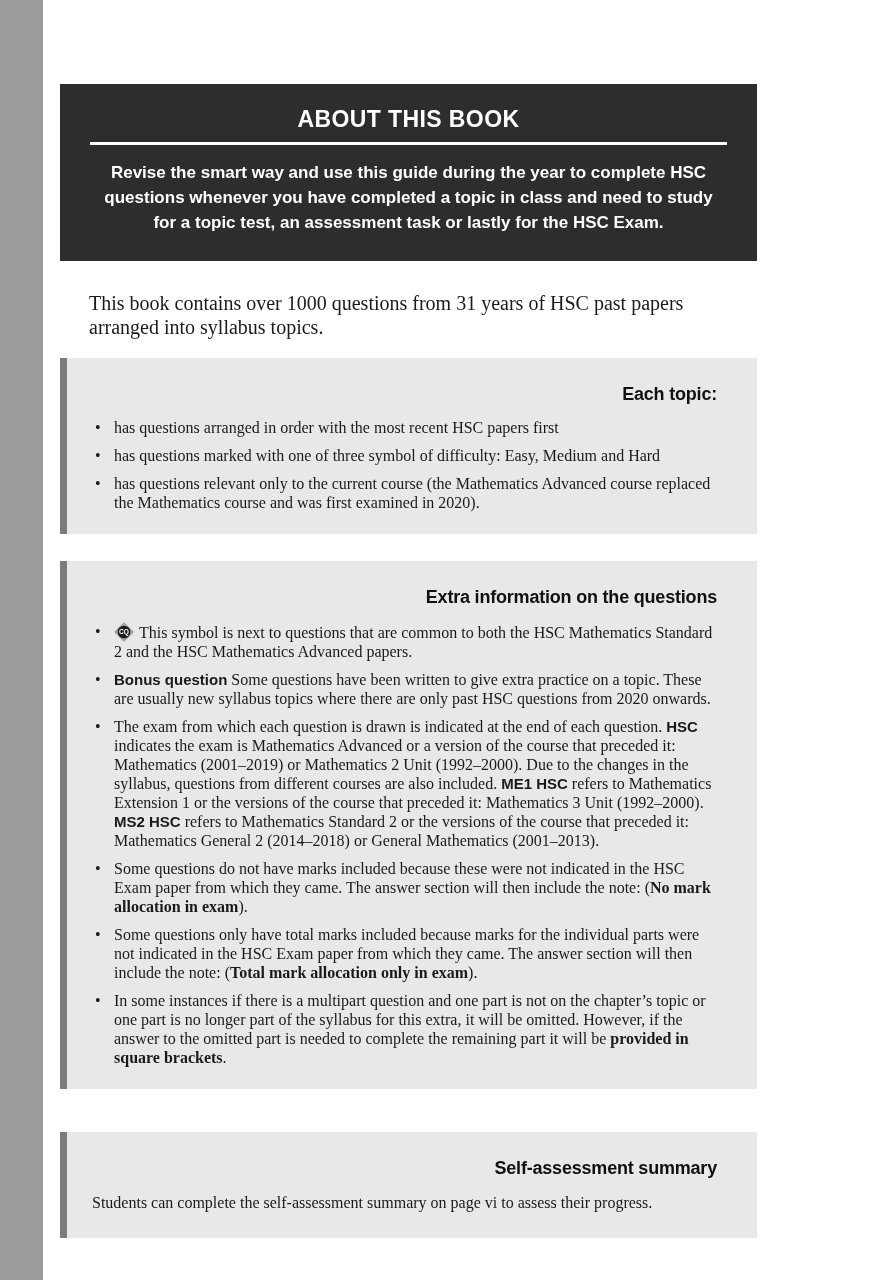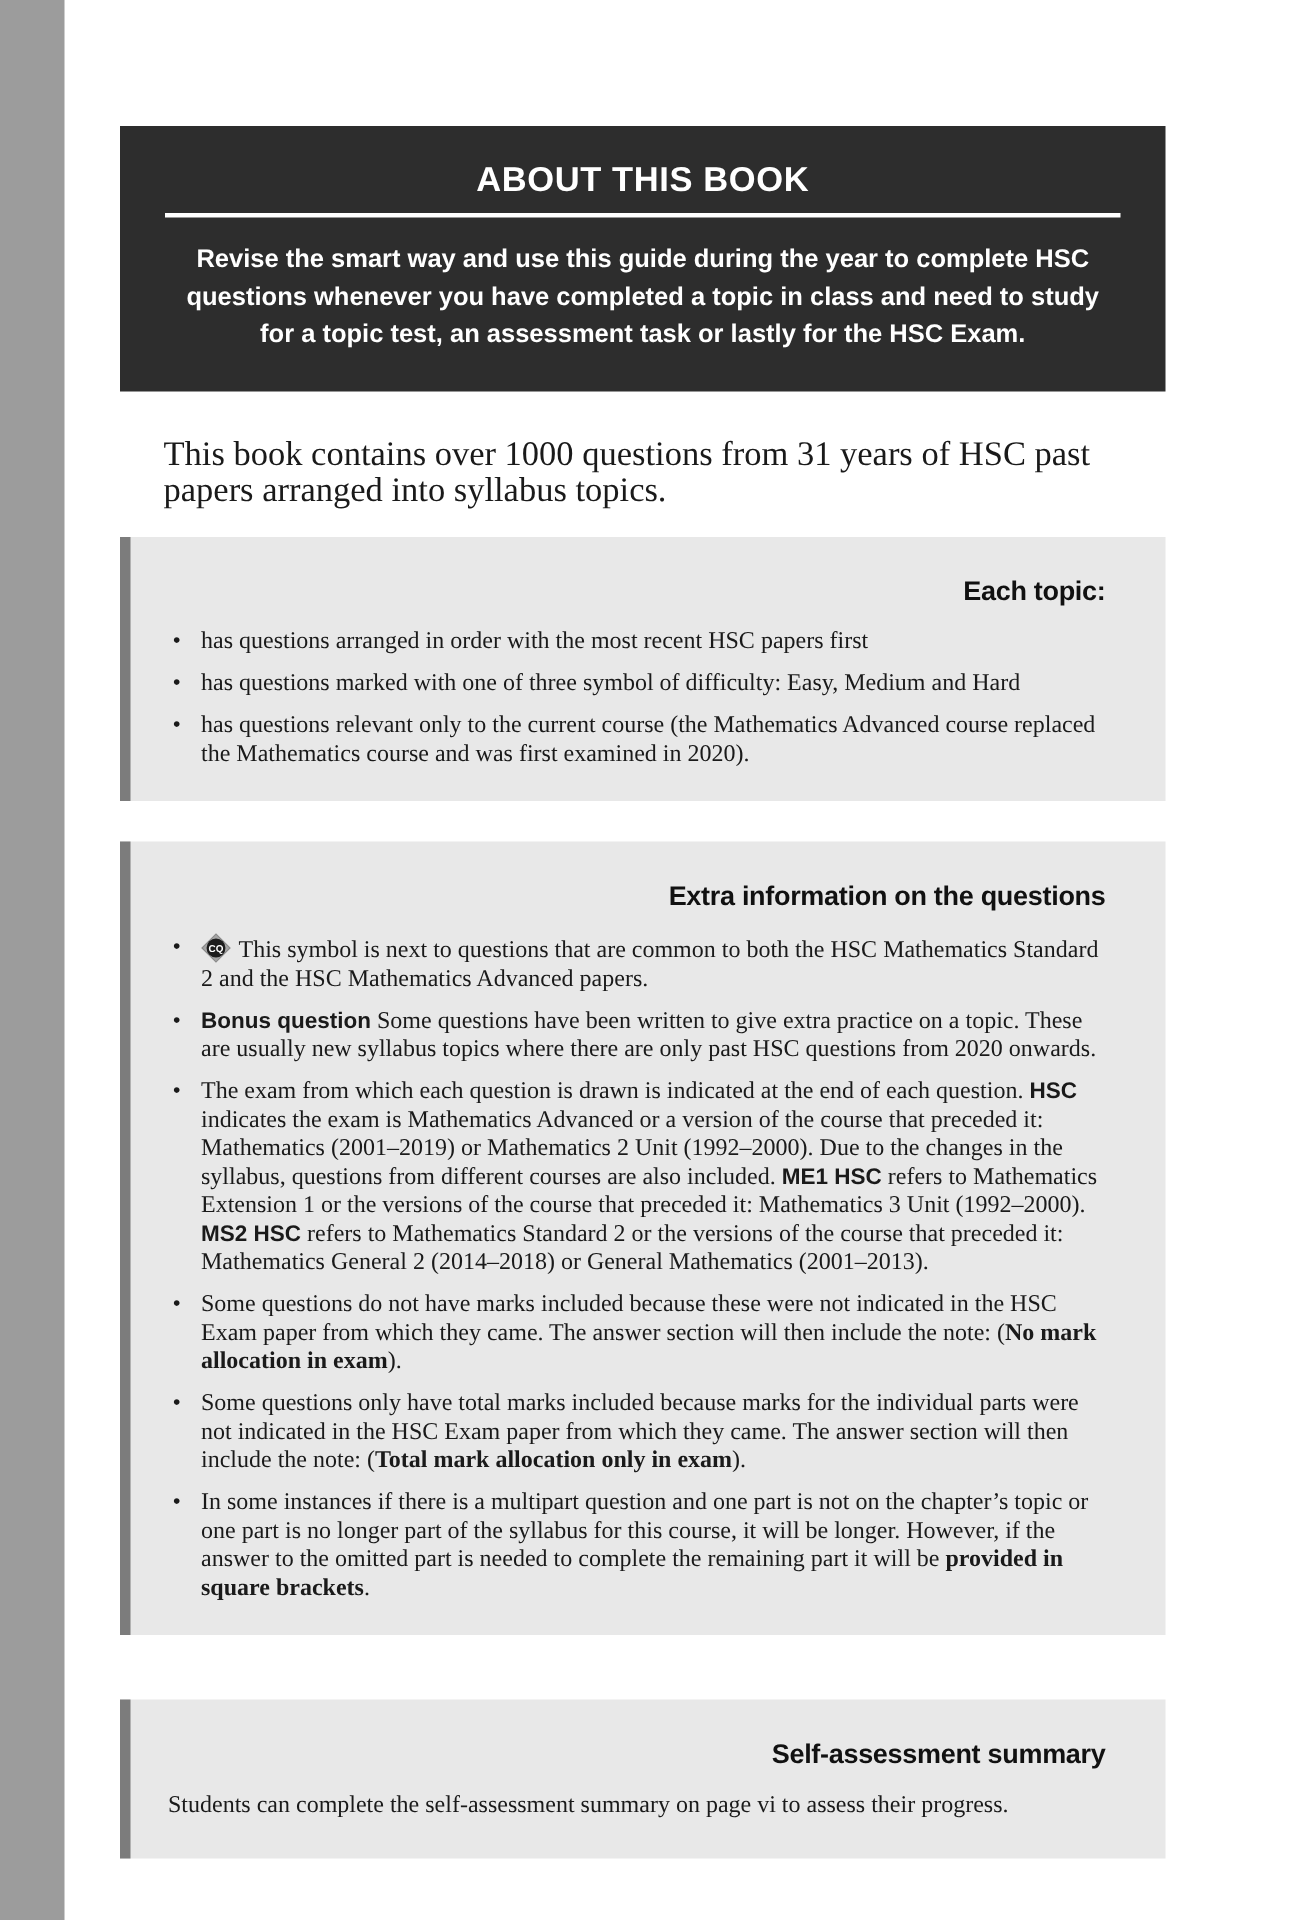--- a/index.html
+++ b/index.html
@@ -11,21 +11,21 @@
     font-family: "Liberation Serif", serif;
     color: #1a1a1a;
     -webkit-font-smoothing: antialiased;
   }
   .page-strip {
     position: absolute; left: 0; top: 0;
     width: 43px; height: 1280px;
     background: #9c9c9c;
   }
   .content {
-    position: absolute; left: 80px; top: 0;
+    position: absolute; left: 60px; top: 0;
     width: 697px;
   }
 
   
   .header-box {
     margin-top: 84px;
     background: #2d2d2d;
     padding: 21px 26px 26px;
     box-sizing: border-box;
   }
@@ -50,21 +50,21 @@
     font-weight: bold;
     font-size: 17px;
     line-height: 25px;
     color: #ffffff;
     text-align: center;
   }
 
   
   .intro {
     margin: 30px 28px 0 29px;
-    font-size: 23px;
+    font-size: 20px;
     line-height: 24px;
   }
 
   
   .box {
     background: #e8e8e8;
     border-left: 7px solid #7c7c7c;
     padding: 26px 40px 22px 25px;
     box-sizing: border-box;
     width: 697px;
@@ -150,21 +150,21 @@
           <rect x="3.4" y="3.4" width="13.2" height="13.2" transform="rotate(45 10 10)" fill="#a6a6a6"></rect>
           <rect x="3.4" y="3.4" width="13.2" height="13.2" transform="rotate(45 10 10)" fill="none" stroke="#8a8a8a" stroke-width="0.8"></rect>
           <circle cx="10" cy="10" r="6.3" fill="#1d1d1d"></circle>
           <text x="10" y="12.4" text-anchor="middle" font-family="Liberation Sans, sans-serif" font-size="6.6" font-weight="bold" fill="#ffffff">CQ</text>
         </svg><span>This symbol is next to questions that are common to both the HSC Mathematics Standard 2 and the HSC Mathematics Advanced papers.</span>
       </li>
       <li><span class="bsans">Bonus question</span><span> Some questions have been written to give extra practice on a topic. These are usually new syllabus topics where there are only past HSC questions from 2020 onwards.</span></li>
       <li><span>The exam from which each question is drawn is indicated at the end of each question. </span><span class="bsans">HSC</span><span> indicates the exam is Mathematics Advanced or a version of the course that preceded it: Mathematics (2001–2019) or Mathematics 2 Unit (1992–2000). Due to the changes in the syllabus, questions from different courses are also included. </span><span class="bsans">ME1 HSC</span><span> refers to Mathematics Extension 1 or the versions of the course that preceded it: Mathematics 3 Unit (1992–2000). </span><span class="bsans">MS2 HSC</span><span> refers to Mathematics Standard 2 or the versions of the course that preceded it: Mathematics General 2 (2014–2018) or General Mathematics (2001–2013).</span></li>
       <li><span>Some questions do not have marks included because these were not indicated in the HSC Exam paper from which they came. The answer section will then include the note: (</span><span class="bserif">No mark allocation in exam</span><span>).</span></li>
       <li><span>Some questions only have total marks included because marks for the individual parts were not indicated in the HSC Exam paper from which they came. The answer section will then include the note: (</span><span class="bserif">Total mark allocation only in exam</span><span>).</span></li>
-      <li><span>In some instances if there is a multipart question and one part is not on the chapter’s topic or one part is no longer part of the syllabus for this course, it will be longer. However, if the answer to the omitted part is needed to complete the remaining part it will be </span><span class="bserif">provided in square brackets</span><span>.</span></li>
+      <li><span>In some instances if there is a multipart question and one part is not on the chapter’s topic or one part is no longer part of the syllabus for this extra, it will be omitted. However, if the answer to the omitted part is needed to complete the remaining part it will be </span><span class="bserif">provided in square brackets</span><span>.</span></li>
     </ul>
   </section>
 
   <section class="box box-self">
     <h2 class="box-heading">Self-assessment summary</h2>
     <p class="box-text">Students can complete the self-assessment summary on page vi to assess their progress.</p>
   </section>
 
 </div>
 

